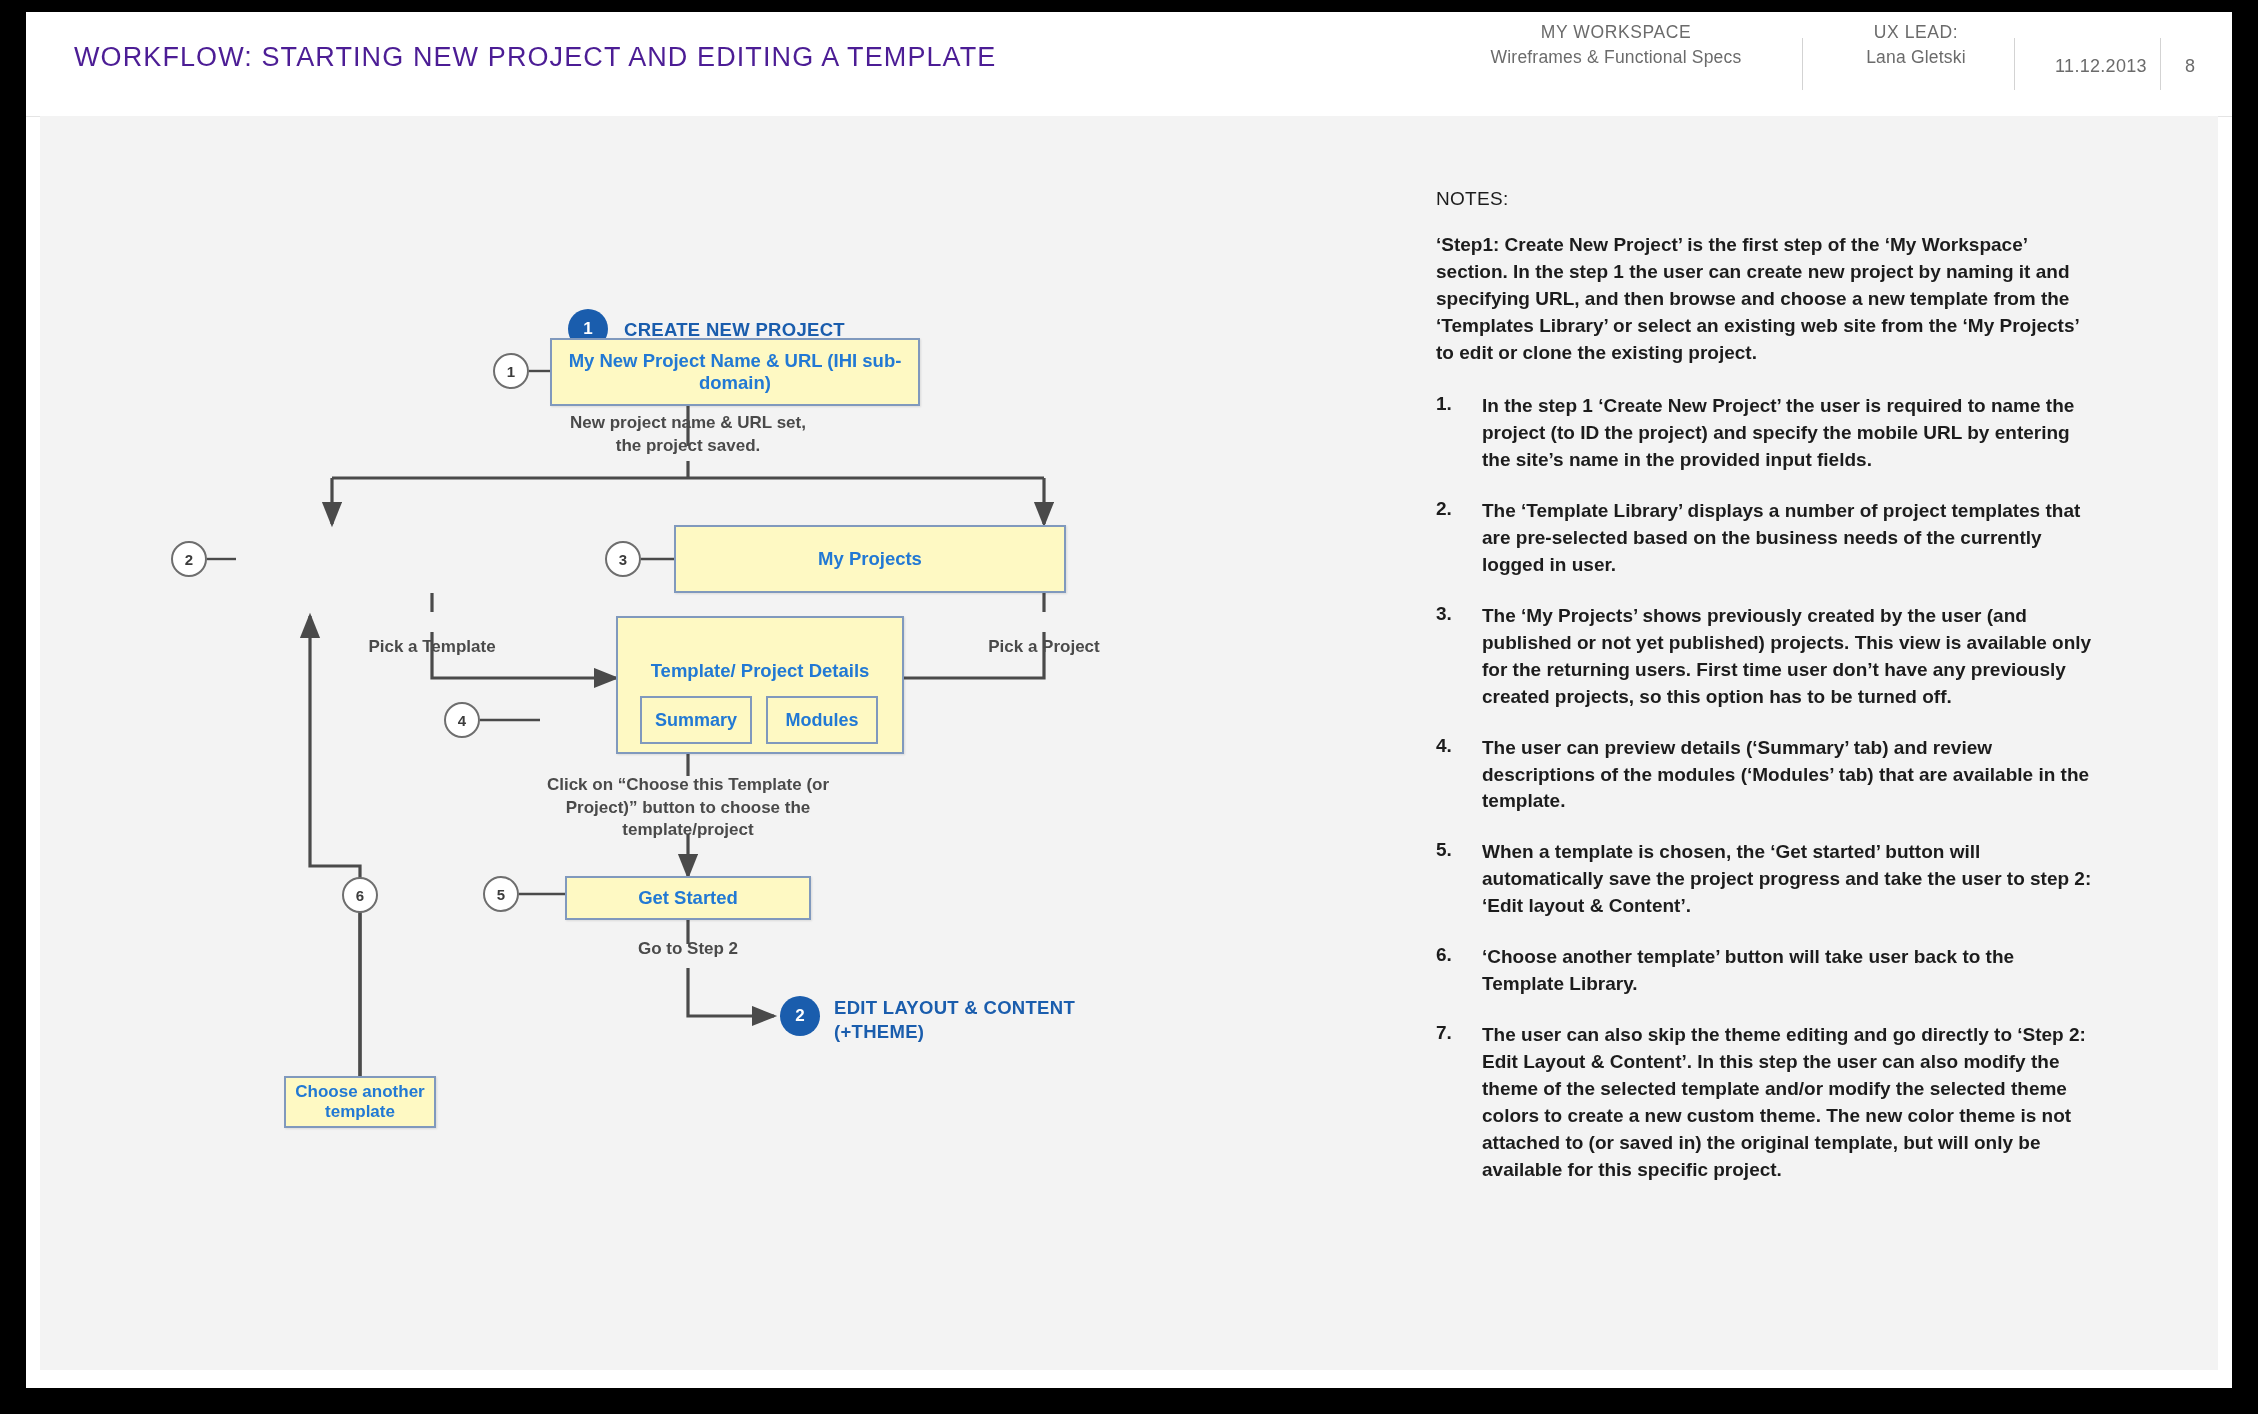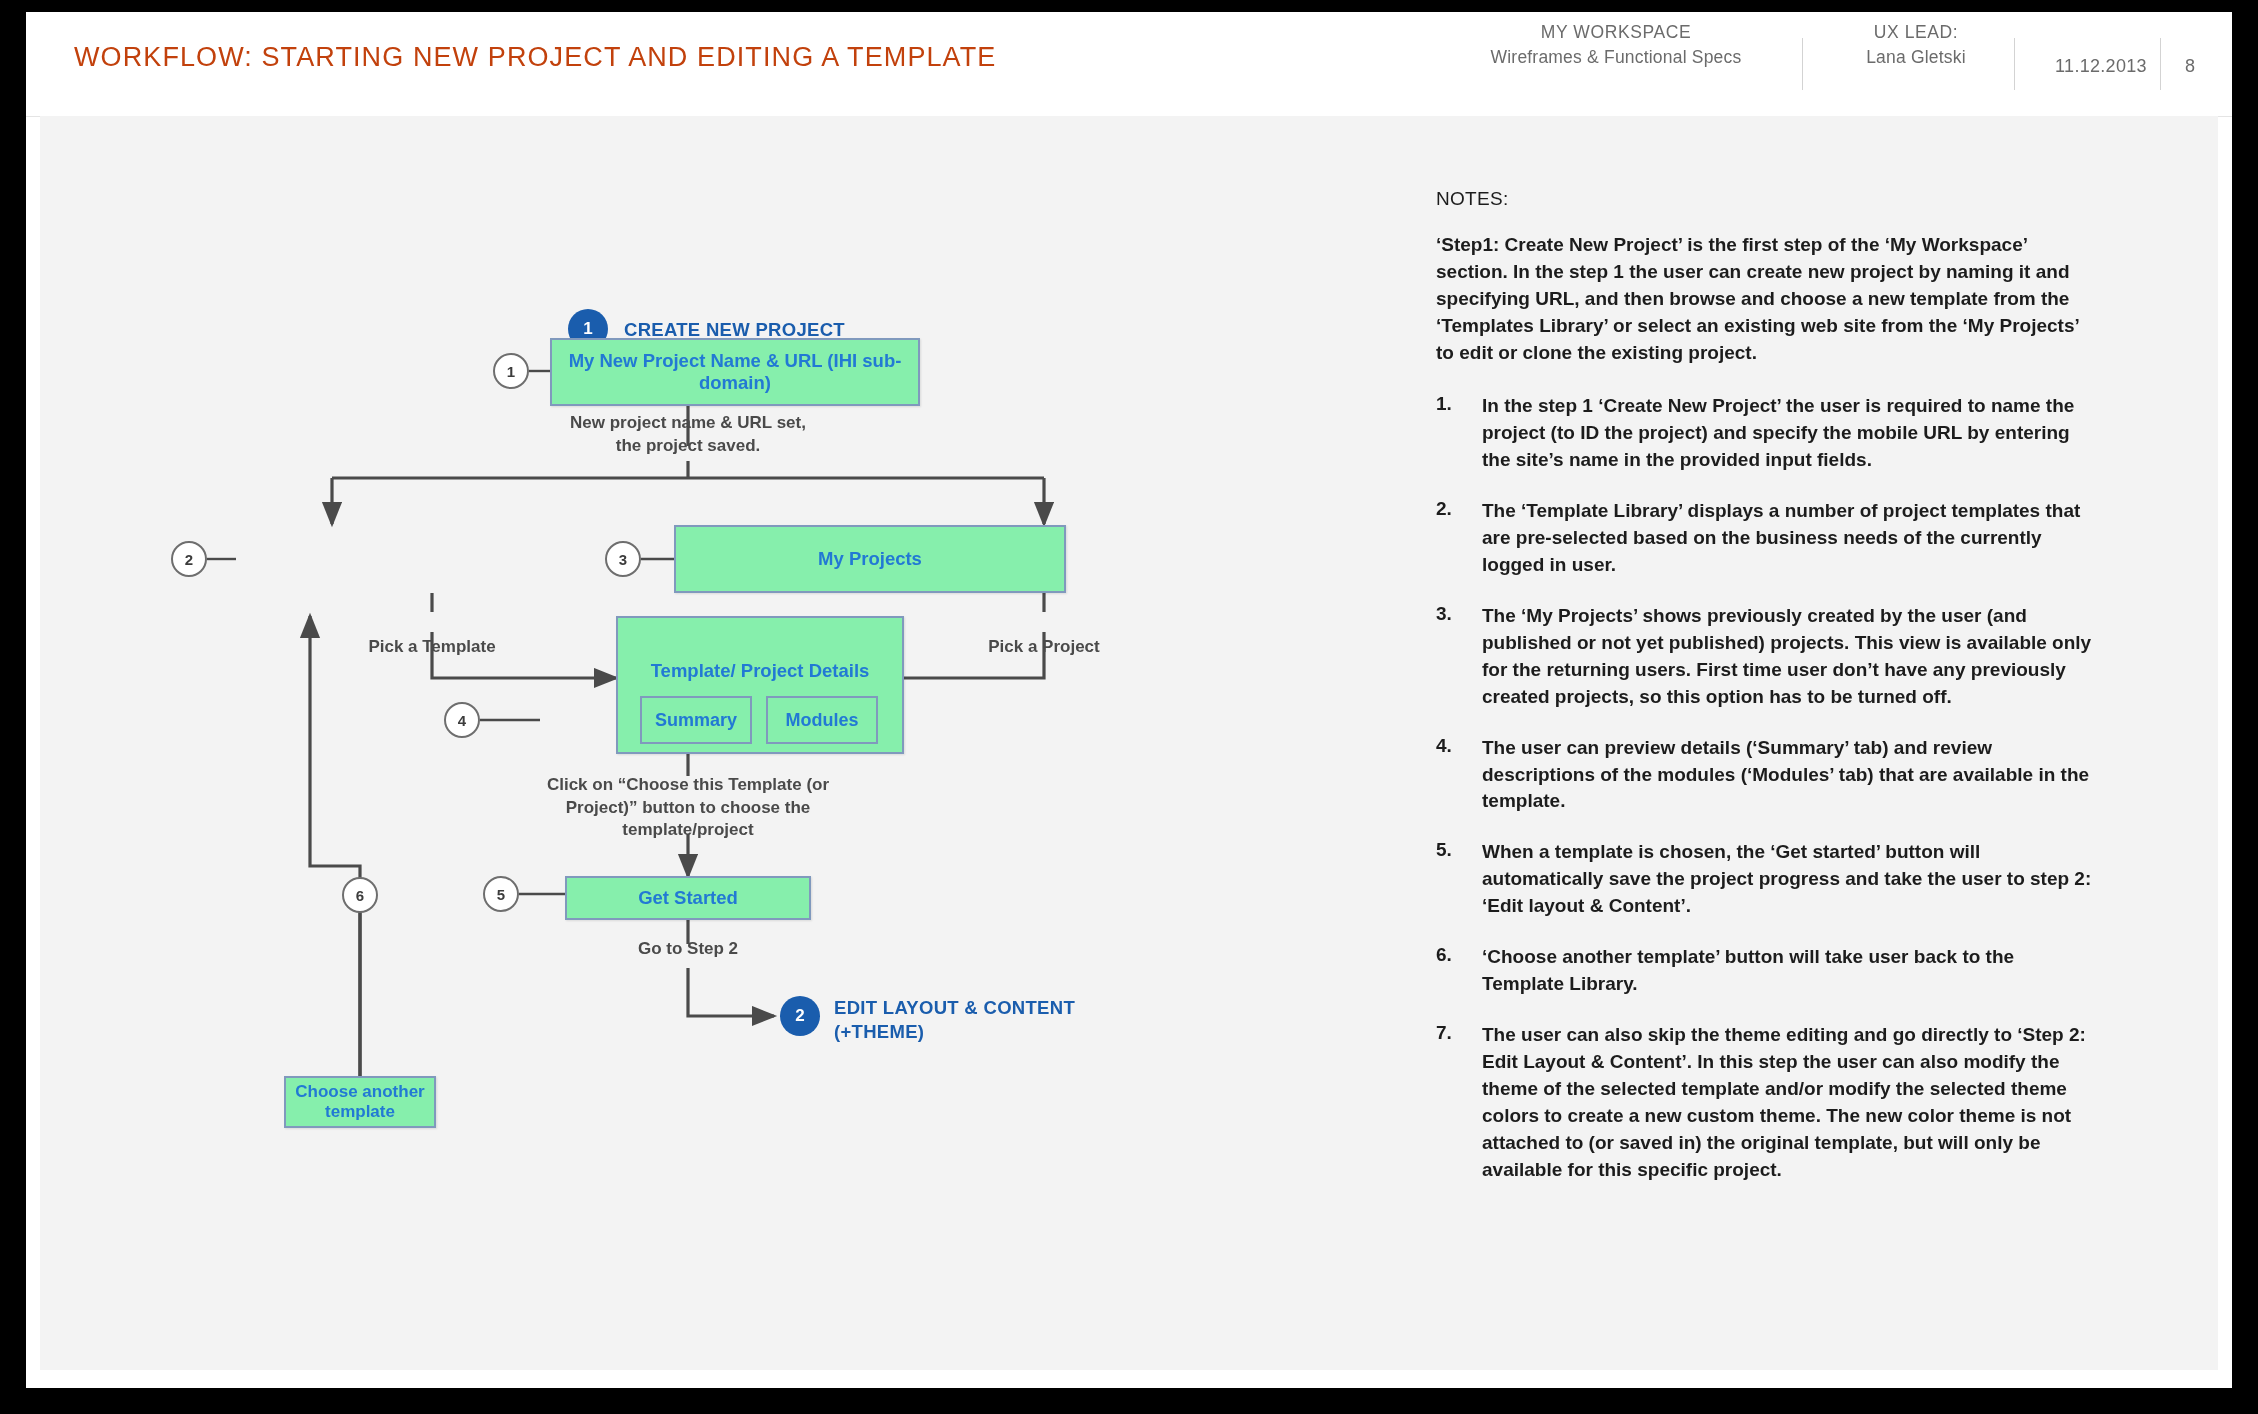--- a/index.html
+++ b/index.html
@@ -26,21 +26,21 @@
   #header {
     position: absolute;
     left: 0; top: 0;
     width: 2206px; height: 104px;
   }
   #slide-title {
     position: absolute;
     left: 48px; top: 30px;
     font-size: 27px;
     letter-spacing: 1.1px;
-    color: #c2410c;
+    color: #4c1d95;
     font-weight: 400;
     white-space: nowrap;
   }
   .meta-block {
     position: absolute;
     top: 8px;
     text-align: center;
     color: #6b6b6b;
     line-height: 1.42;
   }
@@ -80,21 +80,21 @@
     width: 1380px; height: 1254px;
   }
   #flow-svg {
     position: absolute; left: 0; top: 0;
     width: 1380px; height: 1254px;
   }
 
   
   .fbox {
     position: absolute;
-    background: #86efac;
+    background: #fef9c3;
     border: 2px solid #7severity;
     border: 2px solid #8099bd;
     display: flex;
     align-items: center;
     justify-content: center;
     text-align: center;
     color: #2279d4;
     font-weight: 700;
     font-size: 18.5px;
     box-shadow: 1px 1px 2px rgba(0,0,0,0.10);

